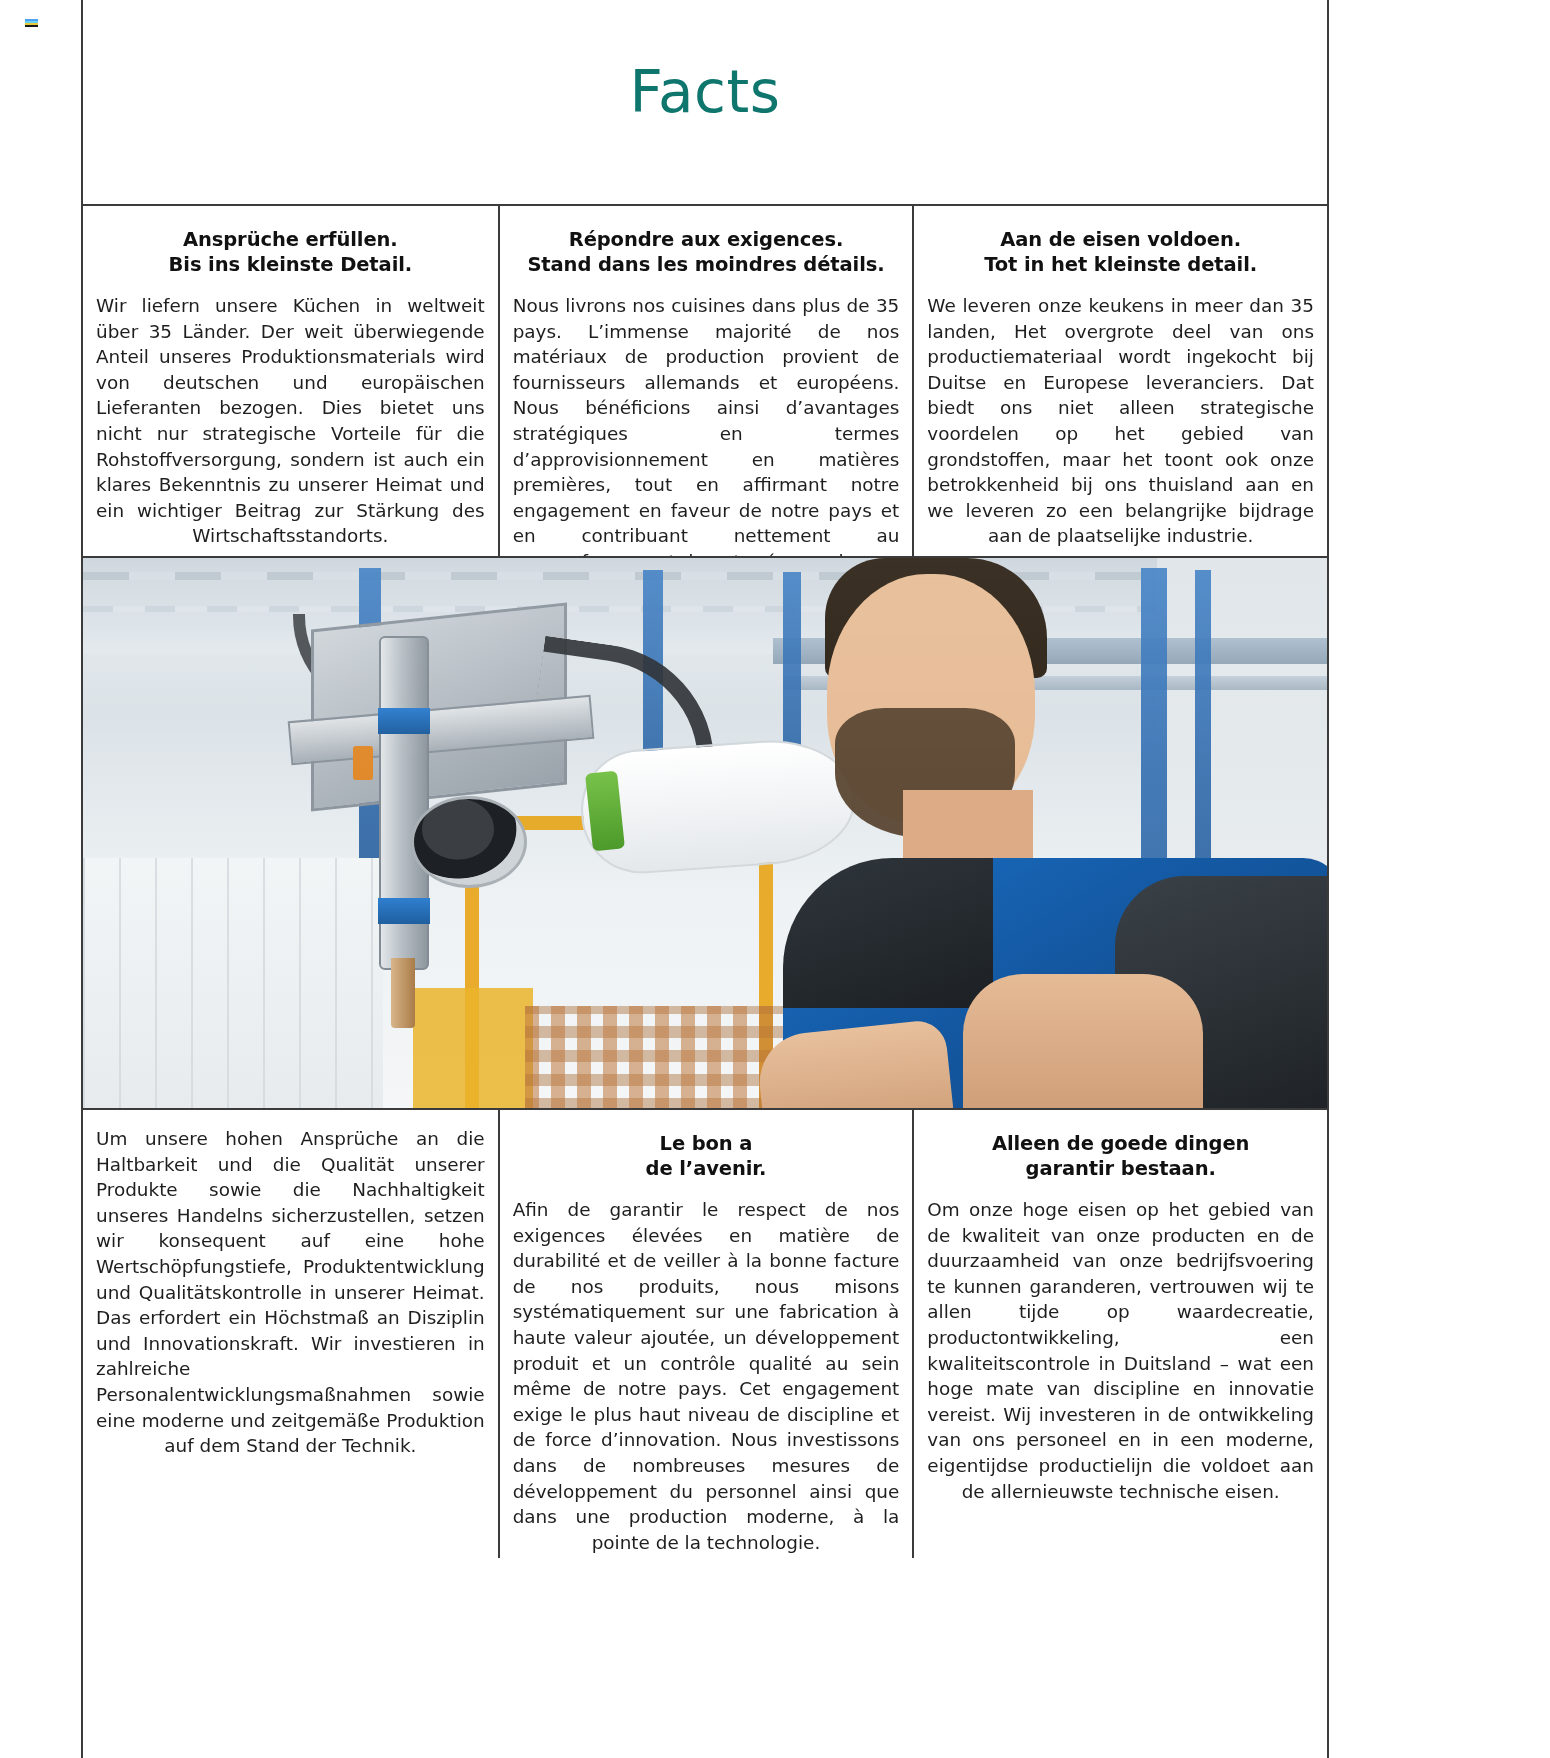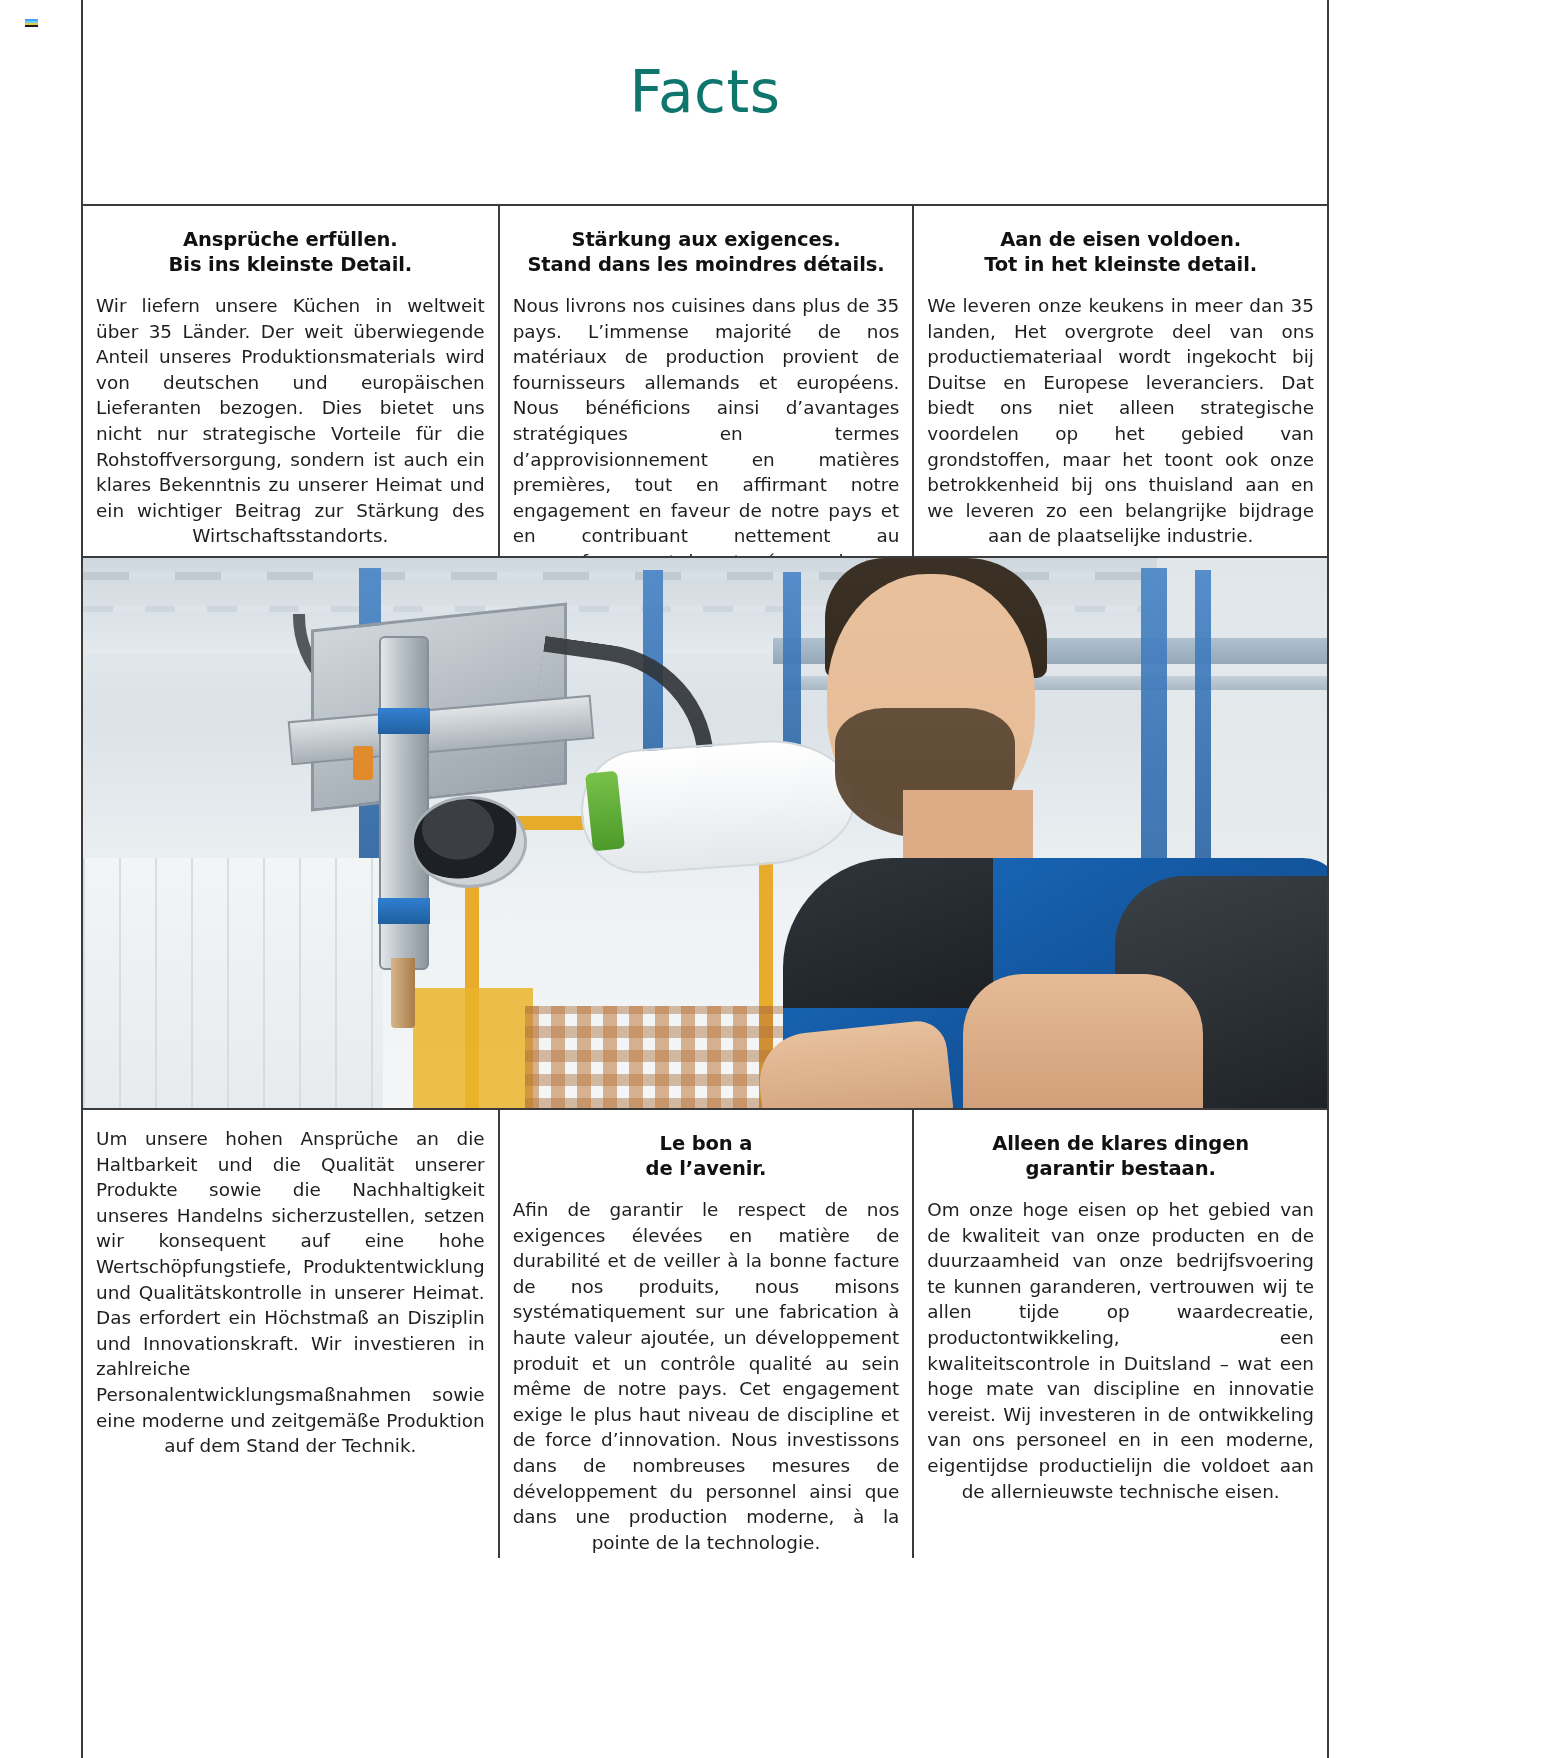--- a/index.html
+++ b/index.html
@@ -335,21 +335,21 @@
             <span>Ansprüche erfüllen.</span>
             <span class="l2">Bis ins kleinste Detail.</span>
           </div>
           <div class="body-text">Wir liefern unsere Küchen in weltweit über 35 Länder. Der weit überwiegende Anteil unseres Produktionsmaterials wird von deutschen und europäischen Lieferanten bezogen. Dies bietet uns nicht nur strategische Vorteile für die Rohstoffversorgung, sondern ist auch ein klares Bekenntnis zu unserer Heimat und ein wichtiger Beitrag zur Stärkung des Wirtschaftsstandorts.</div>
         </div>
       </div>
 
       <div class="col">
         <div class="col-inner">
           <div class="sub-head">
-            <span>Stärkung aux exigences.</span>
+            <span>Répondre aux exigences.</span>
             <span class="l2">Stand dans les moindres détails.</span>
           </div>
           <div class="body-text">Nous livrons nos cuisines dans plus de 35 pays. L’immense majorité de nos matériaux de production provient de fournisseurs allemands et européens. Nous bénéficions ainsi d’avantages stratégiques en termes d’approvisionnement en matières premières, tout en affirmant notre engagement en faveur de notre pays et en contribuant nettement au renforcement de notre économie.</div>
         </div>
       </div>
 
       <div class="col">
         <div class="col-inner">
           <div class="sub-head">
             <span>Aan de eisen voldoen.</span>
@@ -419,21 +419,21 @@
             <span>Le bon a</span>
             <span class="l2">de l’avenir.</span>
           </div>
           <div class="body-text">Afin de garantir le respect de nos exigences élevées en matière de durabilité et de veiller à la bonne facture de nos produits, nous misons systématiquement sur une fabrication à haute valeur ajoutée, un développement produit et un contrôle qualité au sein même de notre pays. Cet engagement exige le plus haut niveau de discipline et de force d’innovation. Nous investissons dans de nombreuses mesures de développement du personnel ainsi que dans une production moderne, à la pointe de la technologie.</div>
         </div>
       </div>
 
       <div class="col">
         <div class="col-inner">
           <div class="sub-head">
-            <span>Alleen de klares dingen</span>
+            <span>Alleen de goede dingen</span>
             <span class="l2">garantir bestaan.</span>
           </div>
           <div class="body-text">Om onze hoge eisen op het gebied van de kwaliteit van onze producten en de duurzaamheid van onze bedrijfsvoering te kunnen garanderen, vertrouwen wij te allen tijde op waardecreatie, productontwikkeling, een kwaliteitscontrole in Duitsland – wat een hoge mate van discipline en innovatie vereist. Wij investeren in de ontwikkeling van ons personeel en in een moderne, eigentijdse productielijn die voldoet aan de allernieuwste technische eisen.</div>
         </div>
       </div>
 
     </div>
 
     <div class="spacer-bottom"></div>
 

